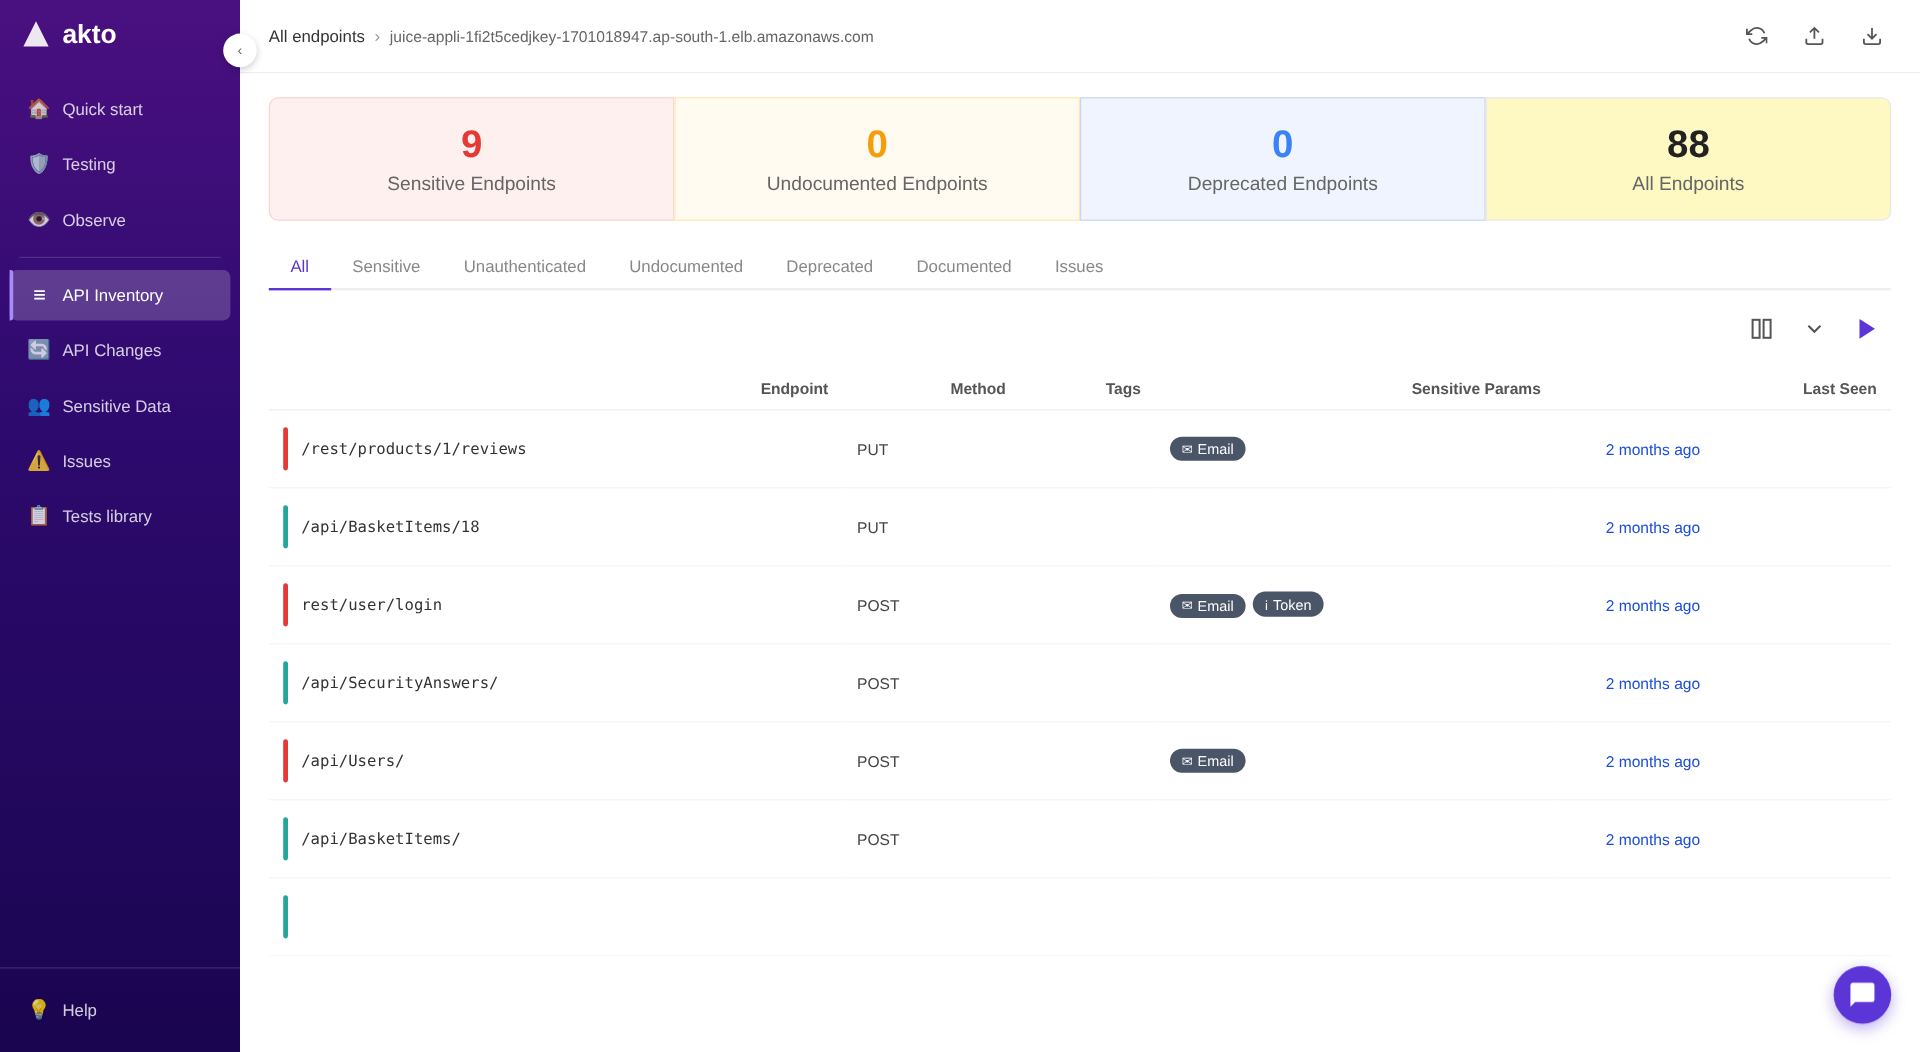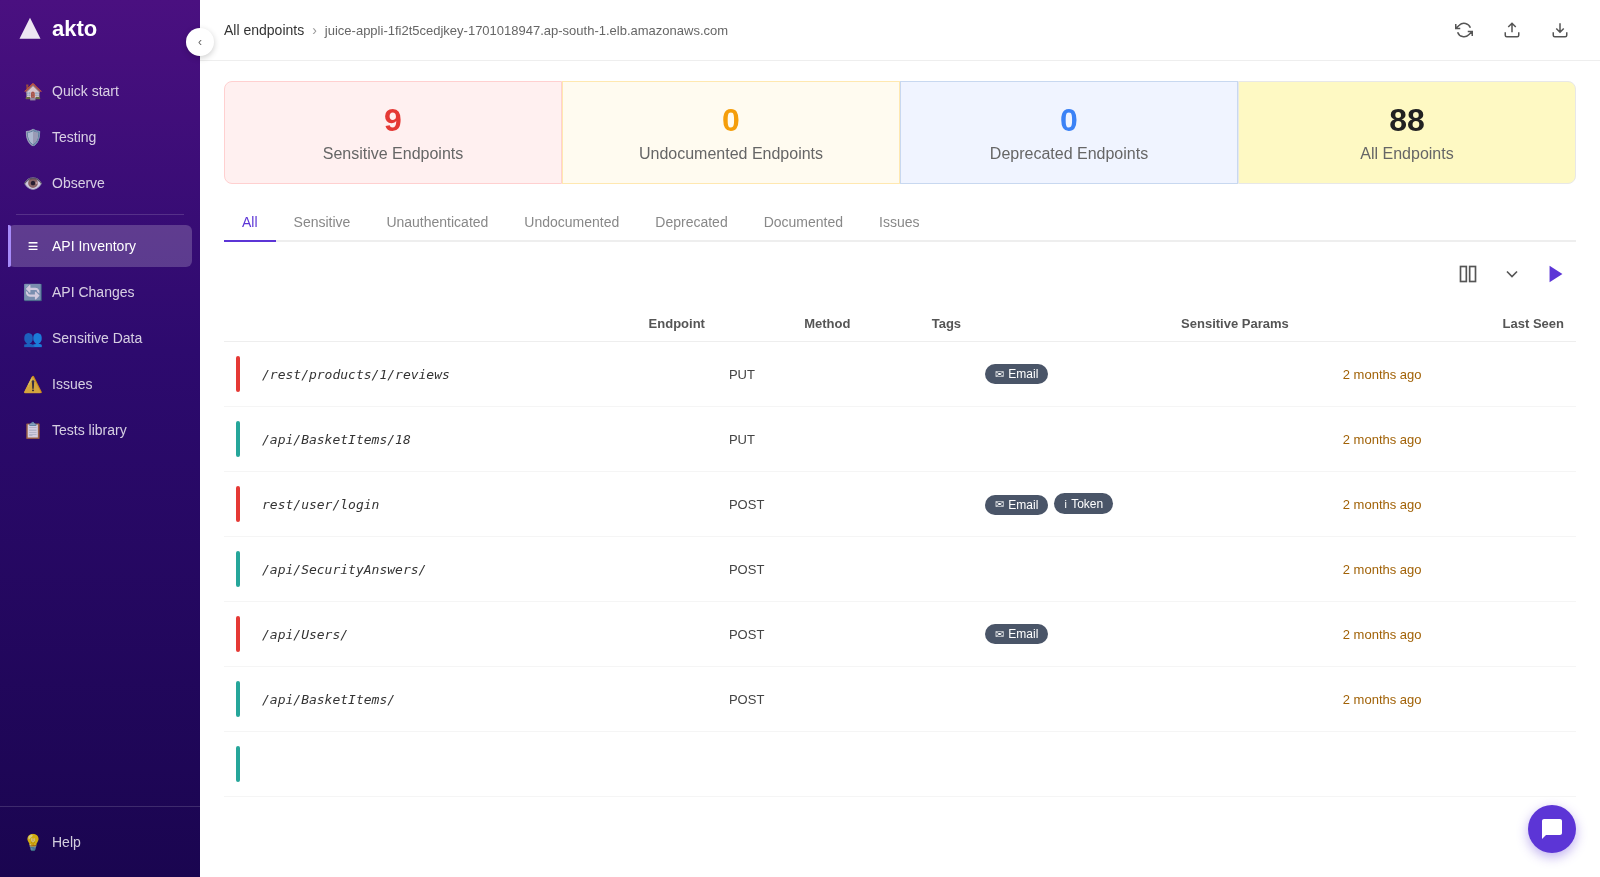--- a/index.html
+++ b/index.html
@@ -210,22 +210,21 @@
       border-bottom: 1px solid #eee;
     }
     td {
       padding: 14px 12px;
       border-bottom: 1px solid #f5f5f5;
       vertical-align: middle;
     }
     .endpoint-cell {
       display: flex;
       align-items: center;
-      gap: 12px;
-      font-style: italic;
+      gap: 1px;
     }
     .method-indicator {
       width: 4px;
       height: 36px;
       border-radius: 2px;
       margin-right: 10px;
       flex-shrink: 0;
     }
     .method-indicator.red { background: #e53935; }
     .method-indicator.teal { background: #26a69a; }
@@ -237,21 +236,21 @@
       gap: 4px;
       padding: 3px 10px;
       border-radius: 20px;
       font-size: 12px;
       font-weight: 500;
       background: #4a5568;
       color: white;
       margin-right: 6px;
     }
     .tag-badge .tag-icon { font-size: 11px; }
-    .last-seen { color: #a16207; font-size: 13px; margin-left: 30px; }
+    .last-seen { color: #1d4ed8; font-size: 13px; margin-left: 30px; }
 
     
     .chat-btn {
       position: fixed;
       bottom: 24px;
       right: 24px;
       width: 48px;
       height: 48px;
       background: #5c35d6;
       border-radius: 50%;

